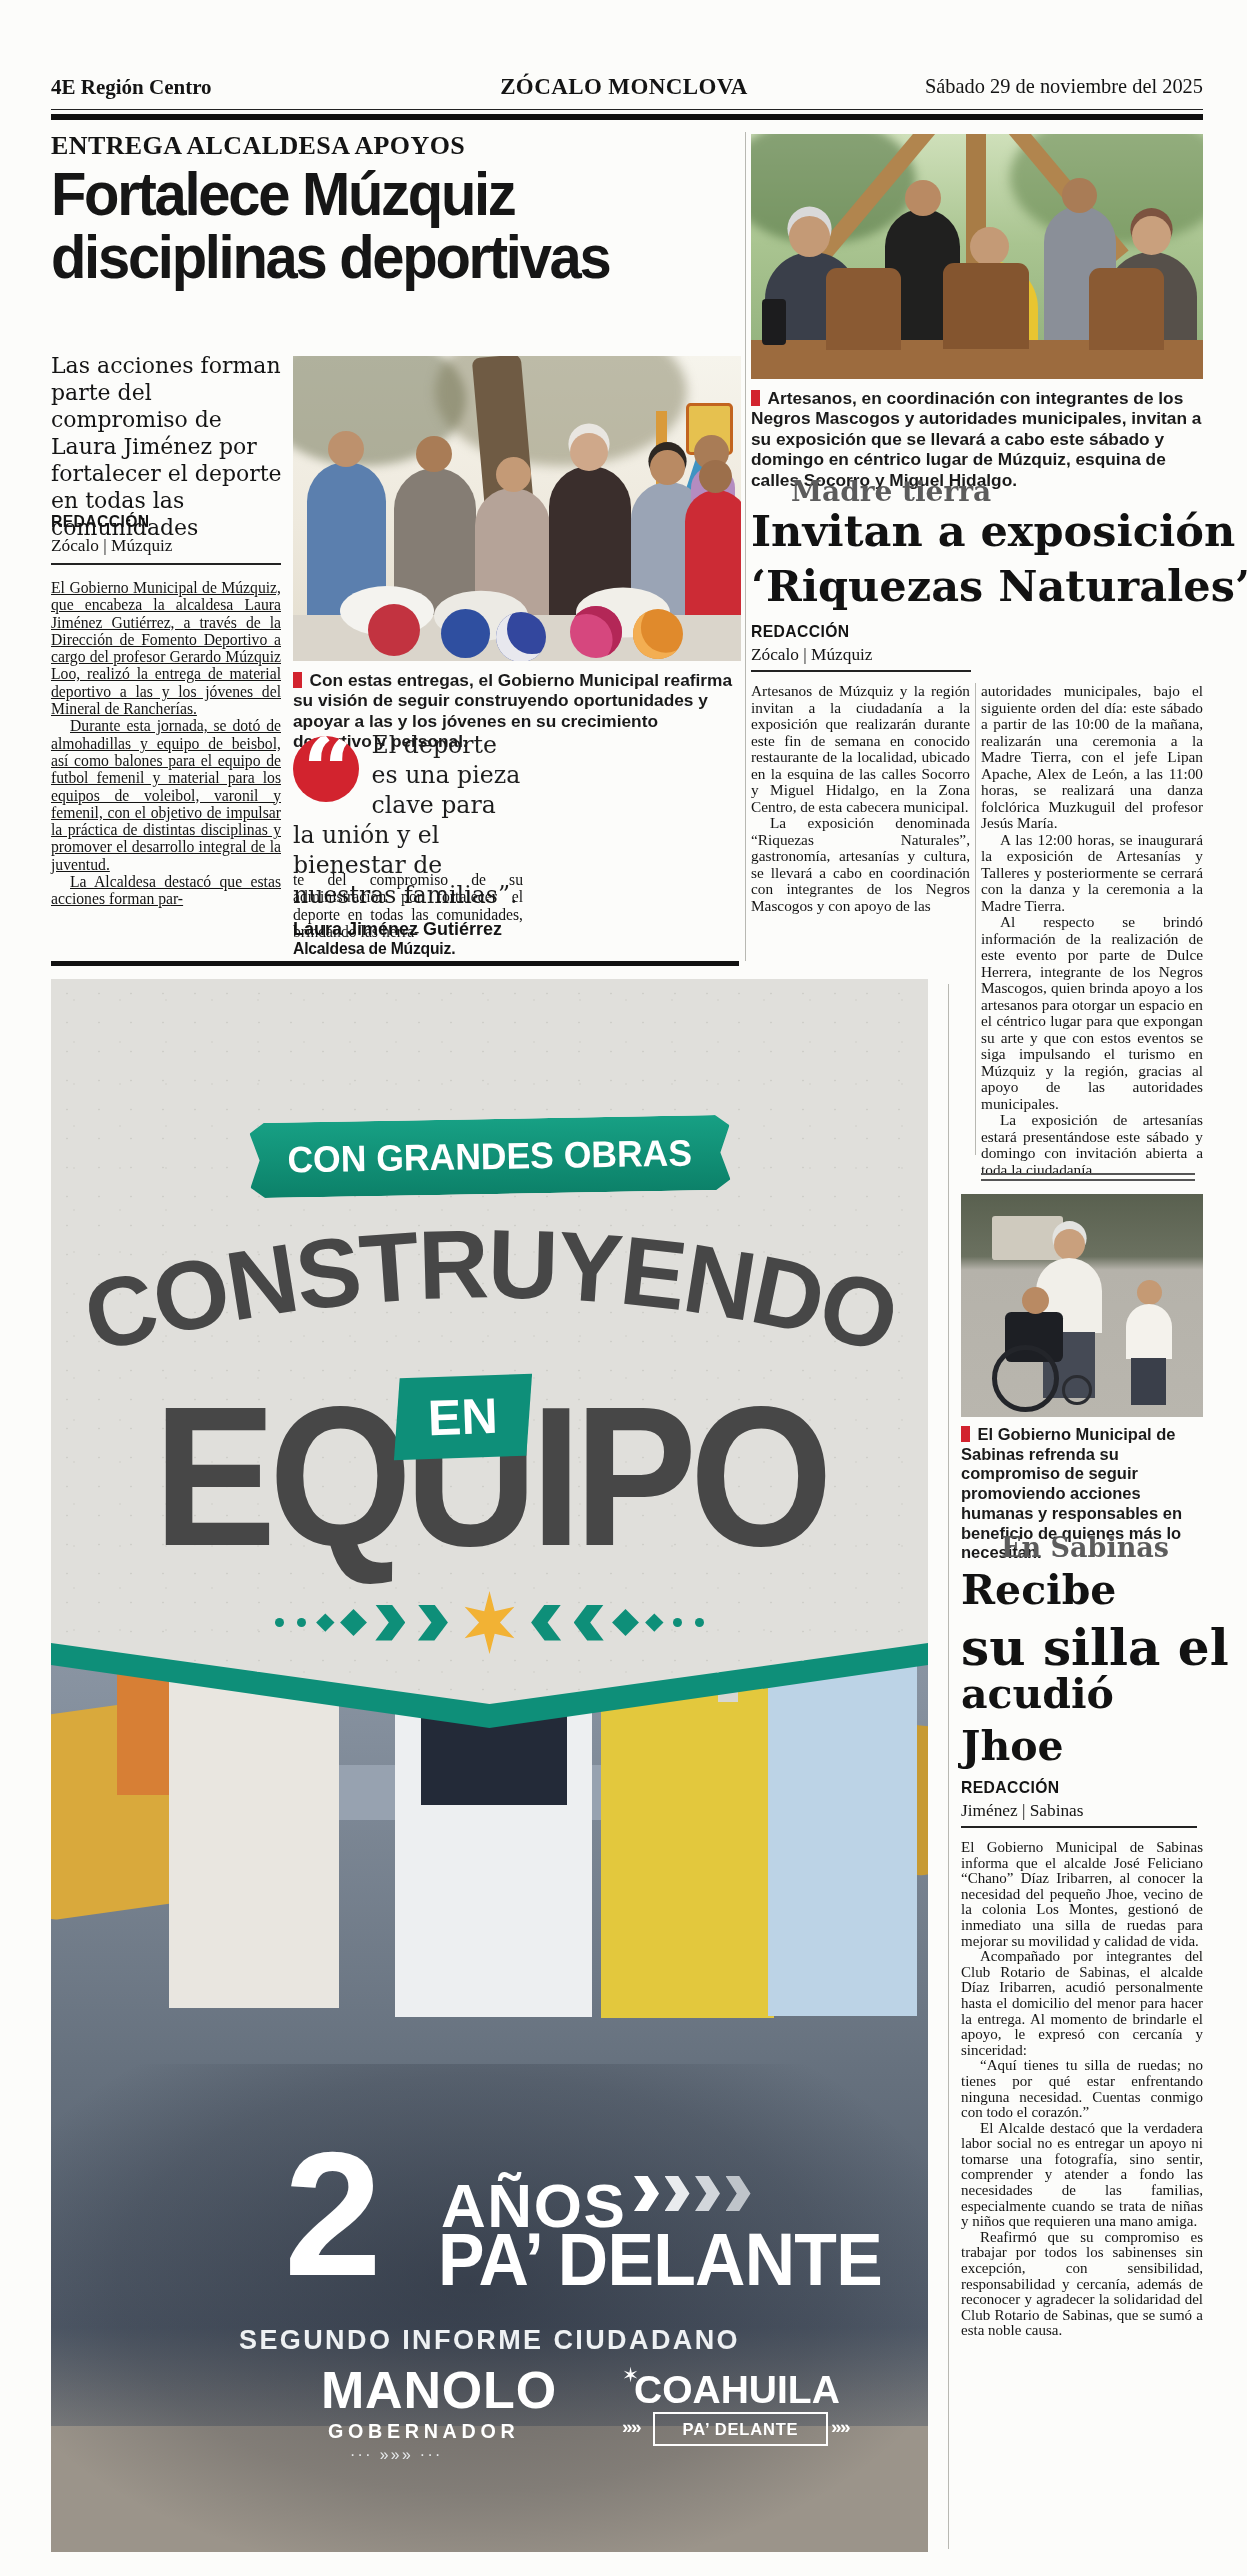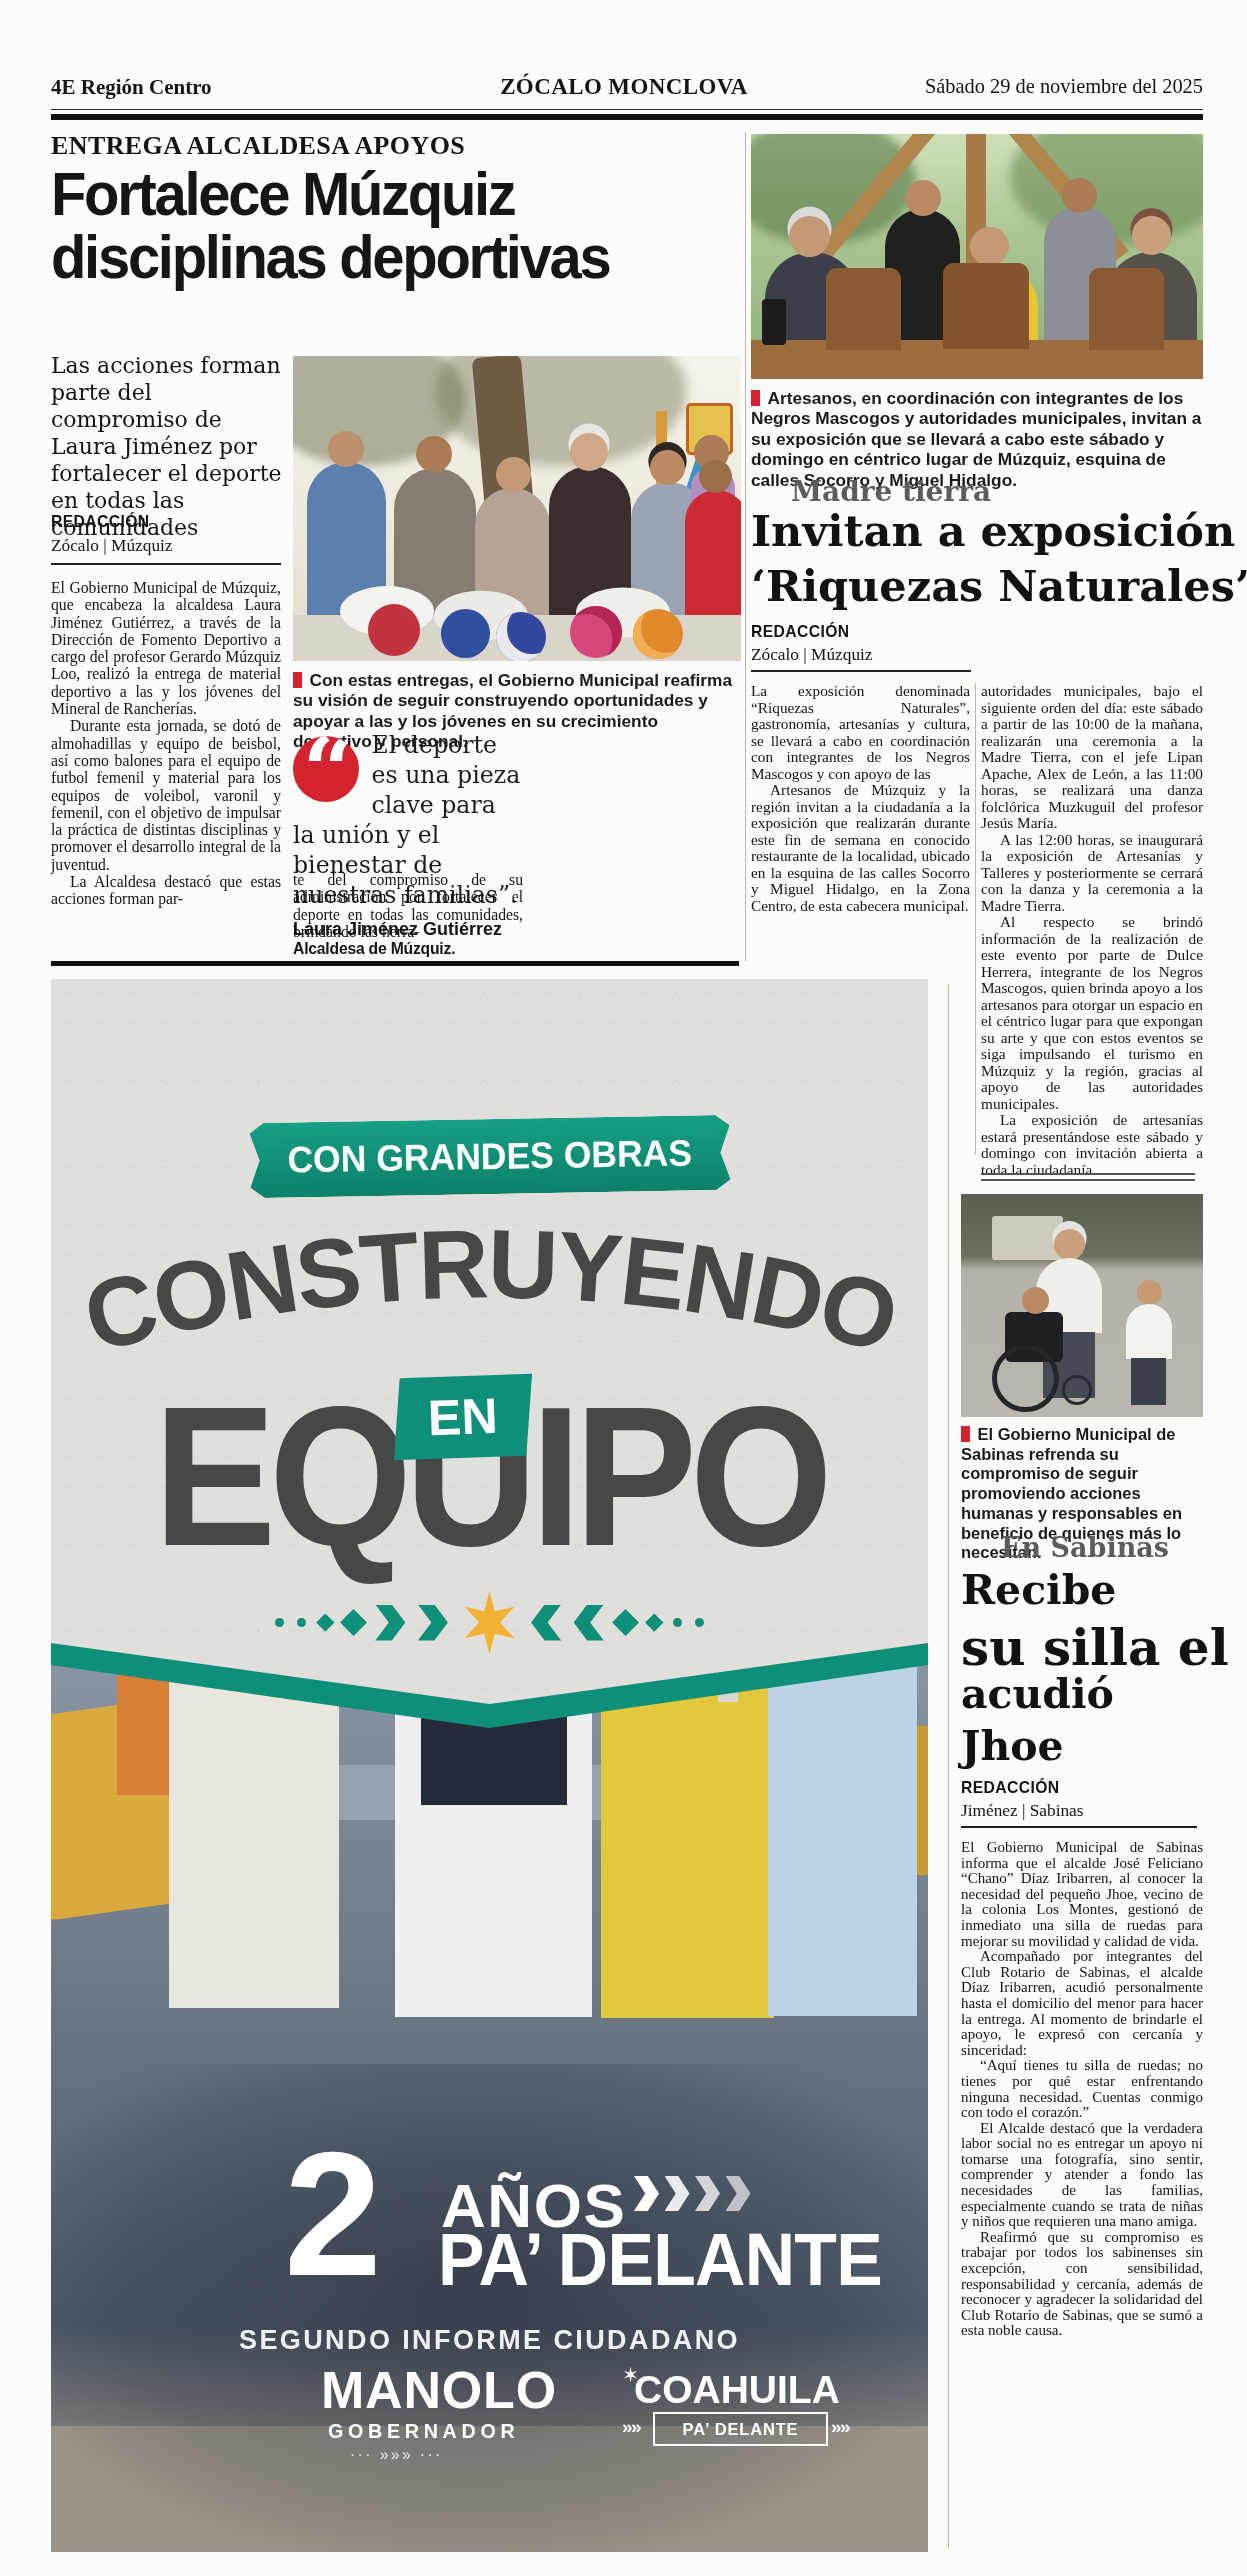--- a/index.html
+++ b/index.html
@@ -116,21 +116,21 @@
 
   <div class="abs kicker1">ENTREGA ALCALDESA APOYOS</div>
   <div class="abs h1line" style="top:159px;">Fortalece Múzquiz</div>
   <div class="abs h1line" style="top:222px;">disciplinas deportivas</div>
   <div class="abs deck">Las acciones forman parte del compromiso de Laura Jiménez por fortalecer el deporte en todas las comunidades</div>
 
   <div class="abs byl" style="left:51px;top:513px;">REDACCIÓN</div>
   <div class="abs bys" style="left:51px;top:536px;">Zócalo | Múzquiz</div>
   <div class="abs bylrule" style="left:51px;top:563px;width:230px;"></div>
 
-  <div class="abs body-col bt1" style="left:51px;top:579px;width:230px;">
+  <div class="abs body-col bt1" style="left:51px;top:579px;width:230px;text-decoration:underline;">
       <p>El Gobierno Municipal de Múzquiz, que encabeza la alcaldesa Laura Jiménez Gutiérrez, a través de la Dirección de Fomento Deportivo a cargo del profesor Gerardo Múzquiz Loo, realizó la entrega de material deportivo a las y los jóvenes del Mineral de Rancherías.</p>
       <p>Durante esta jornada, se dotó de almohadillas y equipo de beisbol, así como balones para el equipo de futbol femenil y material para los equipos de voleibol, varonil y femenil, con el objetivo de impulsar la práctica de distintas disciplinas y promover el desarrollo integral de la juventud.</p>
       <p>La Alcaldesa destacó que estas acciones forman par-</p>
     </div>
 
   <div class="abs photo" style="left:293px;top:356px;width:448px;height:305px;">
     <div style="position:absolute;inset:0;background:linear-gradient(180deg,#f6f4ec 0%,#eee9dd 55%,#e2dccd 100%);"></div>
     <div style="position:absolute;left:-31px;top:-23.6px;width:204px;height:134px;border-radius:50%;background:rgba(105,110,78,.5);filter:blur(4.7px);"></div>
     <div style="position:absolute;left:142px;top:-39px;width:252px;height:149px;border-radius:50%;background:rgba(120,118,84,.45);filter:blur(5.5px);"></div>
     <div style="position:absolute;left:186px;top:0;width:49px;height:169px;background:#6f5b44;border-radius:7.9px;transform:rotate(-5deg);"></div>
@@ -214,22 +214,22 @@
 
   <div class="abs kickgray" style="left:751px;top:475px;font-size:28px;">Madre tierra</div>
   <div class="abs serifhead" style="left:751px;top:506px;font-size:43px;">Invitan a exposición</div>
   <div class="abs serifhead" style="left:751px;top:561px;font-size:43px;">‘Riquezas Naturales’</div>
 
   <div class="abs byl" style="left:751px;top:623px;">REDACCIÓN</div>
   <div class="abs bys" style="left:751px;top:645px;">Zócalo | Múzquiz</div>
   <div class="abs bylrule" style="left:751px;top:670px;width:220px;"></div>
 
   <div class="abs body-col bt2" style="left:751px;top:683px;width:219px;">
+      <p>Artesanos de Múzquiz y la región invitan a la ciudadanía a la exposición que realizarán durante este fin de semana en conocido restaurante de la localidad, ubicado en la esquina de las calles Socorro y Miguel Hidalgo, en la Zona Centro, de esta cabecera municipal.</p>
       <p>La exposición denominada “Riquezas Naturales”, gastronomía, artesanías y cultura, se llevará a cabo en coordinación con integrantes de los Negros Mascogos y con apoyo de las</p>
-      <p>Artesanos de Múzquiz y la región invitan a la ciudadanía a la exposición que realizarán durante este fin de semana en conocido restaurante de la localidad, ubicado en la esquina de las calles Socorro y Miguel Hidalgo, en la Zona Centro, de esta cabecera municipal.</p>
     </div>
   <div class="abs body-col bt2" style="left:981px;top:683px;width:222px;">
       <p>autoridades municipales, bajo el siguiente orden del día: este sábado a partir de las 10:00 de la mañana, realizarán una ceremonia a la Madre Tierra, con el jefe Lipan Apache, Alex de León, a las 11:00 horas, se realizará una danza folclórica Muzkuguil del profesor Jesús María.</p>
       <p>A las 12:00 horas, se inaugurará la exposición de Artesanías y Talleres y posteriormente se cerrará con la danza y la ceremonia a la Madre Tierra.</p>
       <p>Al respecto se brindó información de la realización de este evento por parte de Dulce Herrera, integrante de los Negros Mascogos, quien brinda apoyo a los artesanos para otorgar un espacio en el céntrico lugar para que expongan su arte y que con estos eventos se siga impulsando el turismo en Múzquiz y la región, gracias al apoyo de las autoridades municipales.</p>
       <p>La exposición de artesanías estará presentándose este sábado y domingo con invitación abierta a toda la ciudadanía.</p>
     </div>
   <div class="abs vrule" style="left:975px;top:683px;height:472px;"></div>
   <div class="abs endrule" style="left:981px;top:1173px;width:214px;"></div>
   <div class="abs endrule" style="left:981px;top:1179px;width:214px;"></div>

